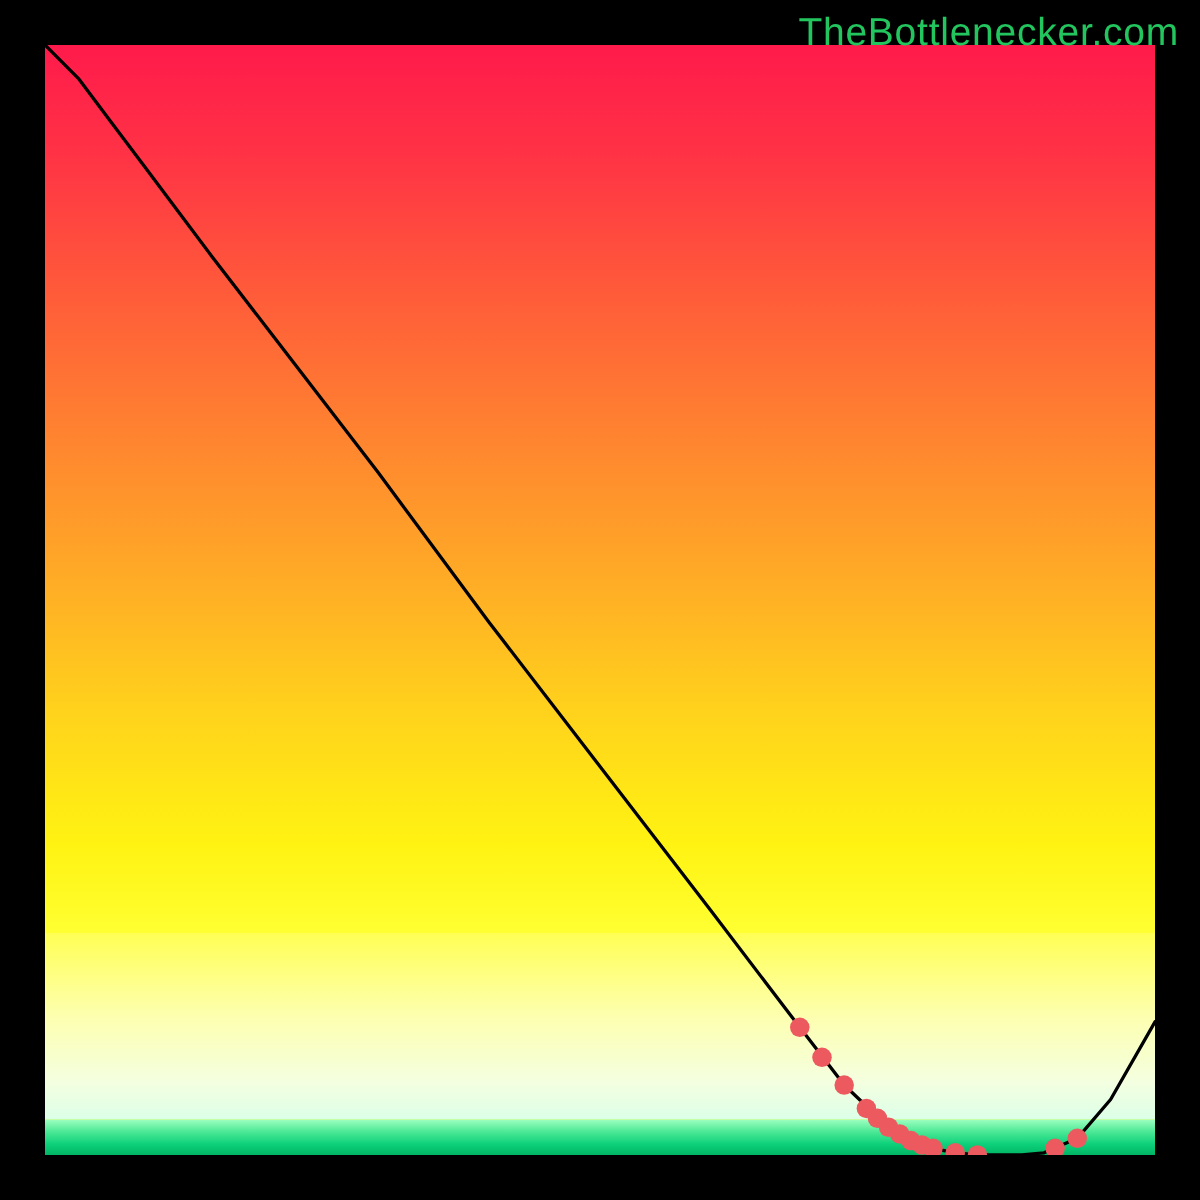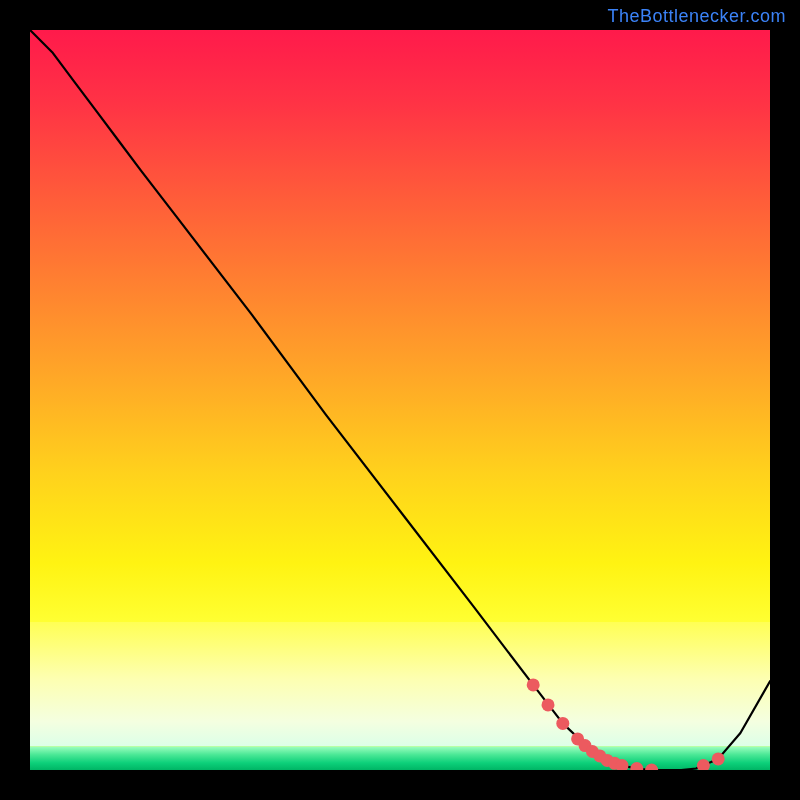--- a/index.html
+++ b/index.html
@@ -7,22 +7,22 @@
     width: 800px;
     height: 800px;
     background: #000;
     position: relative;
     font-family: Arial, Helvetica, sans-serif;
   }
   .watermark {
     position: absolute;
     top: 6px;
     right: 14px;
-    color: #3b82f6;
-    font-size: 18px;
+    color: #22c55e;
+    font-size: 26px;
     font-weight: 400;
     letter-spacing: 0.5px;
     z-index: 5;
   }
   .plot {
     position: absolute;
     left: 30px;
     top: 30px;
     width: 740px;
     height: 740px;

